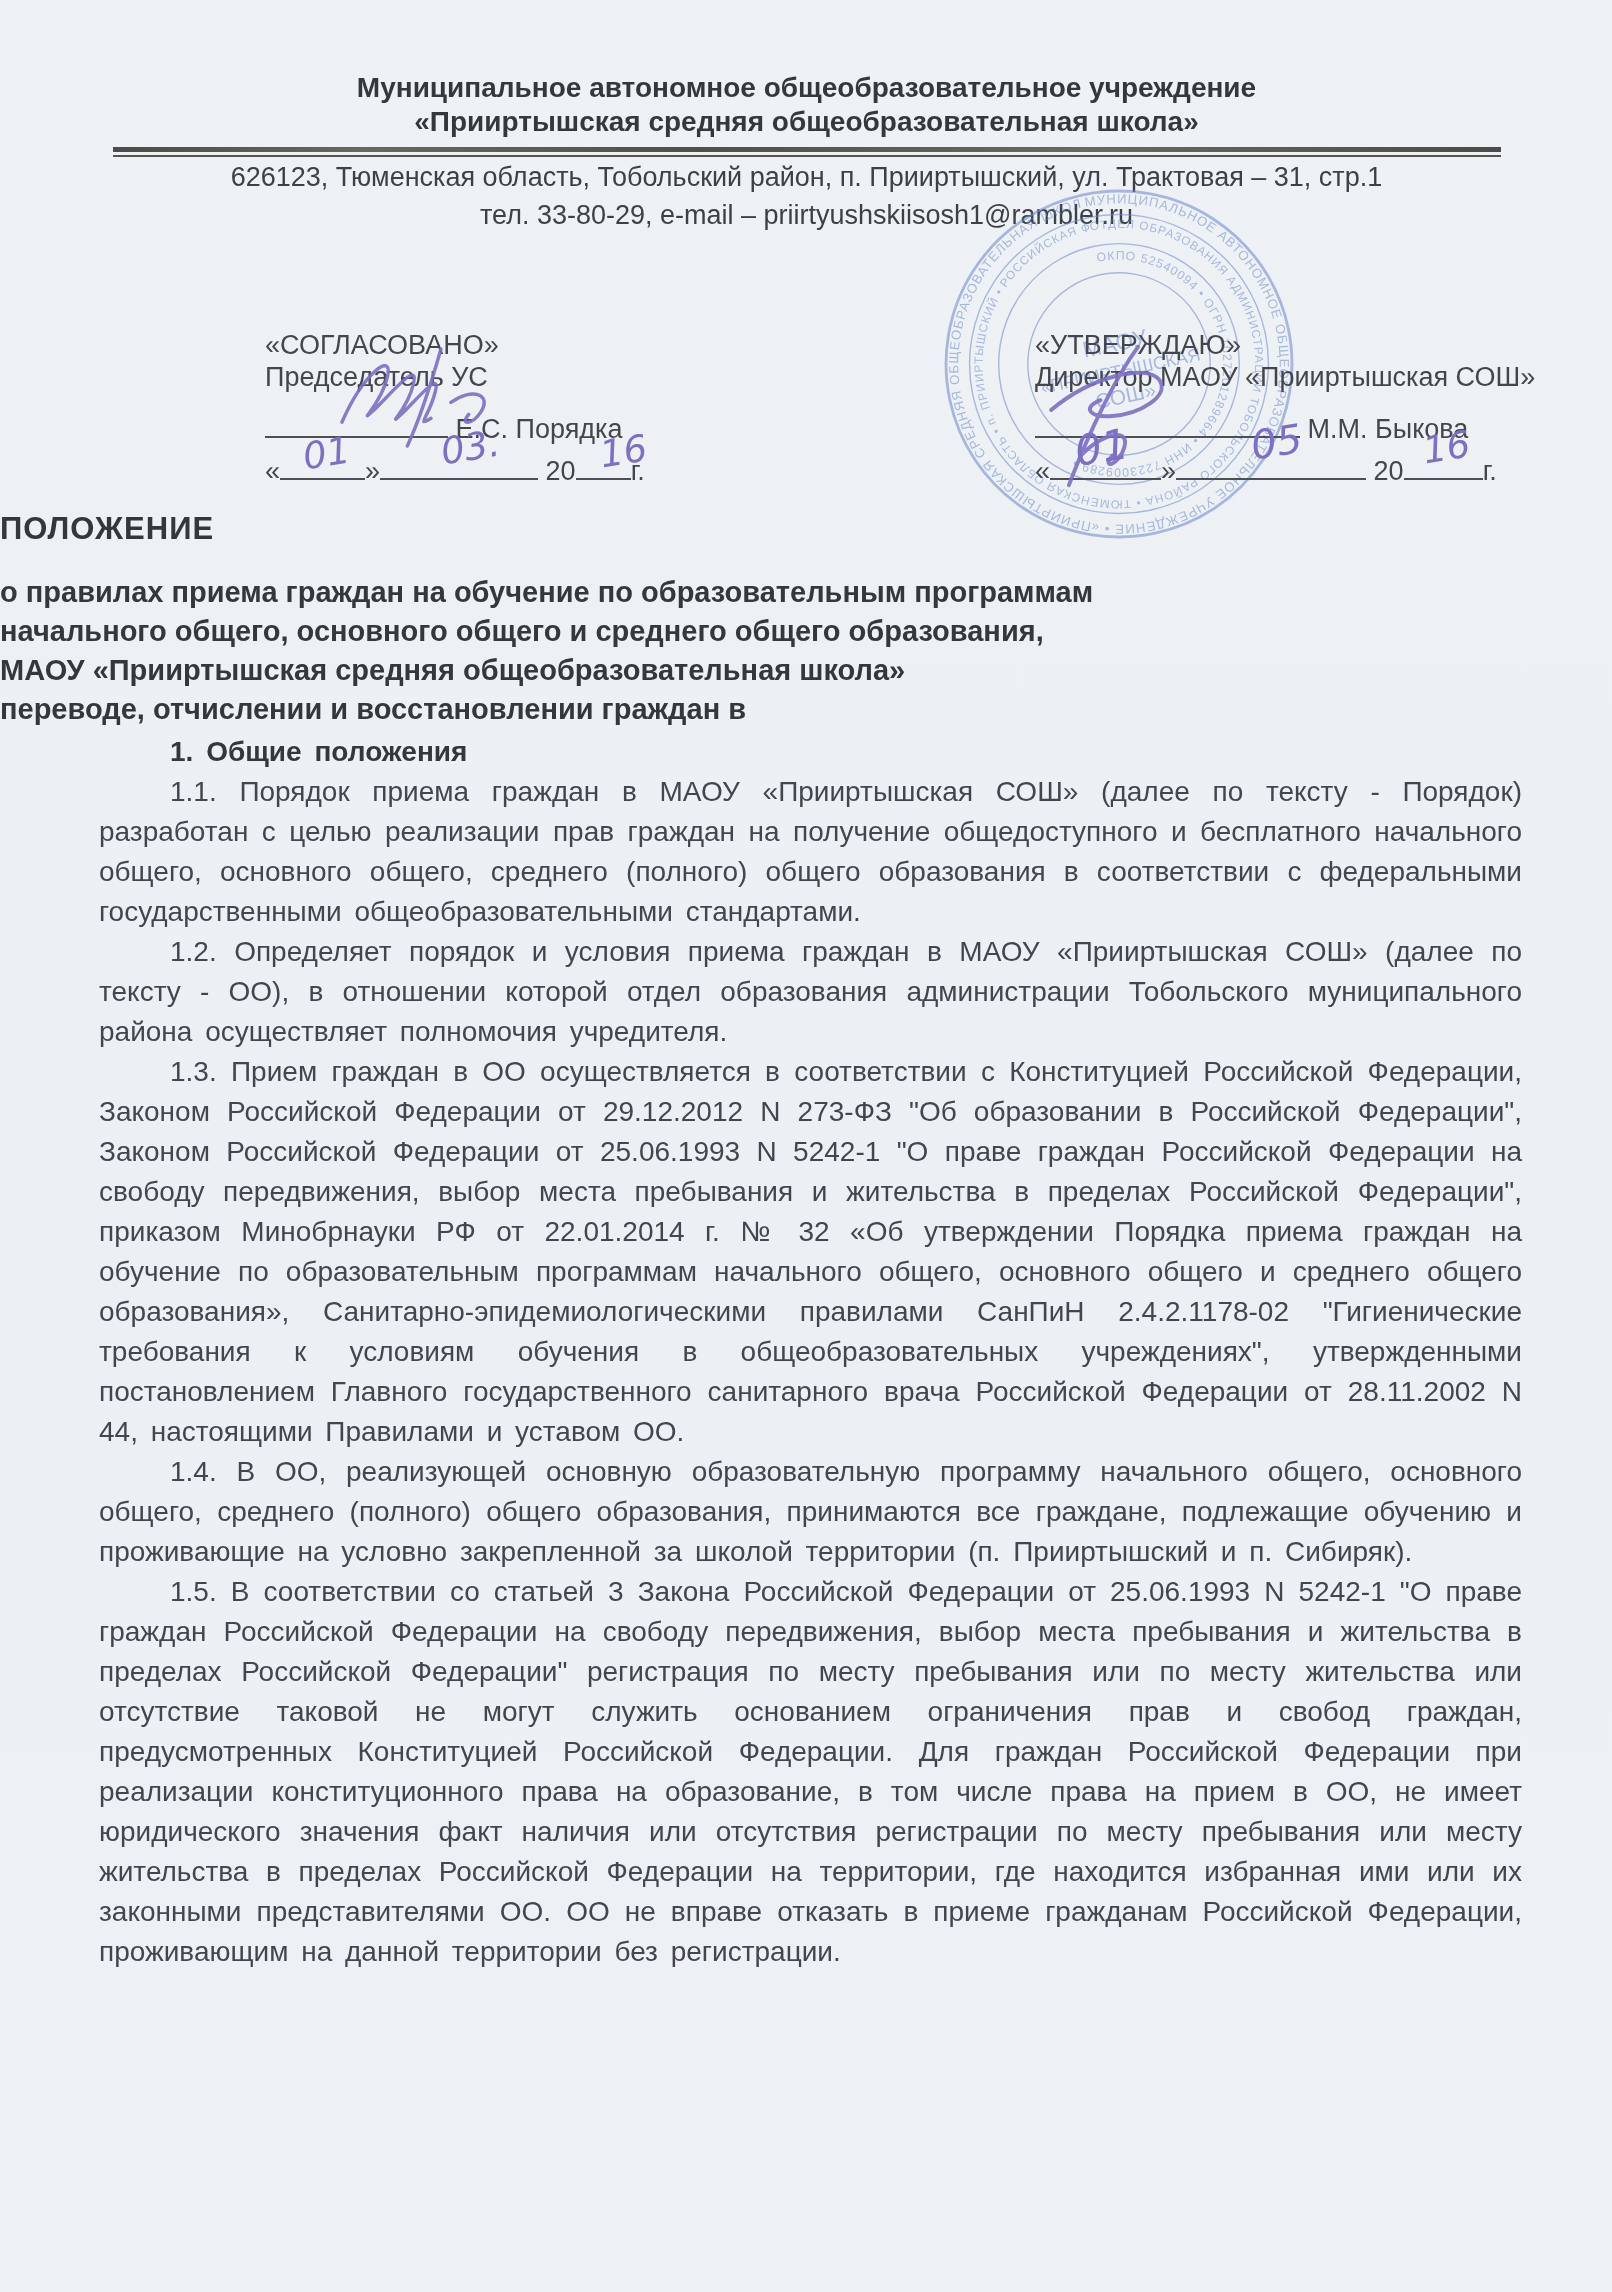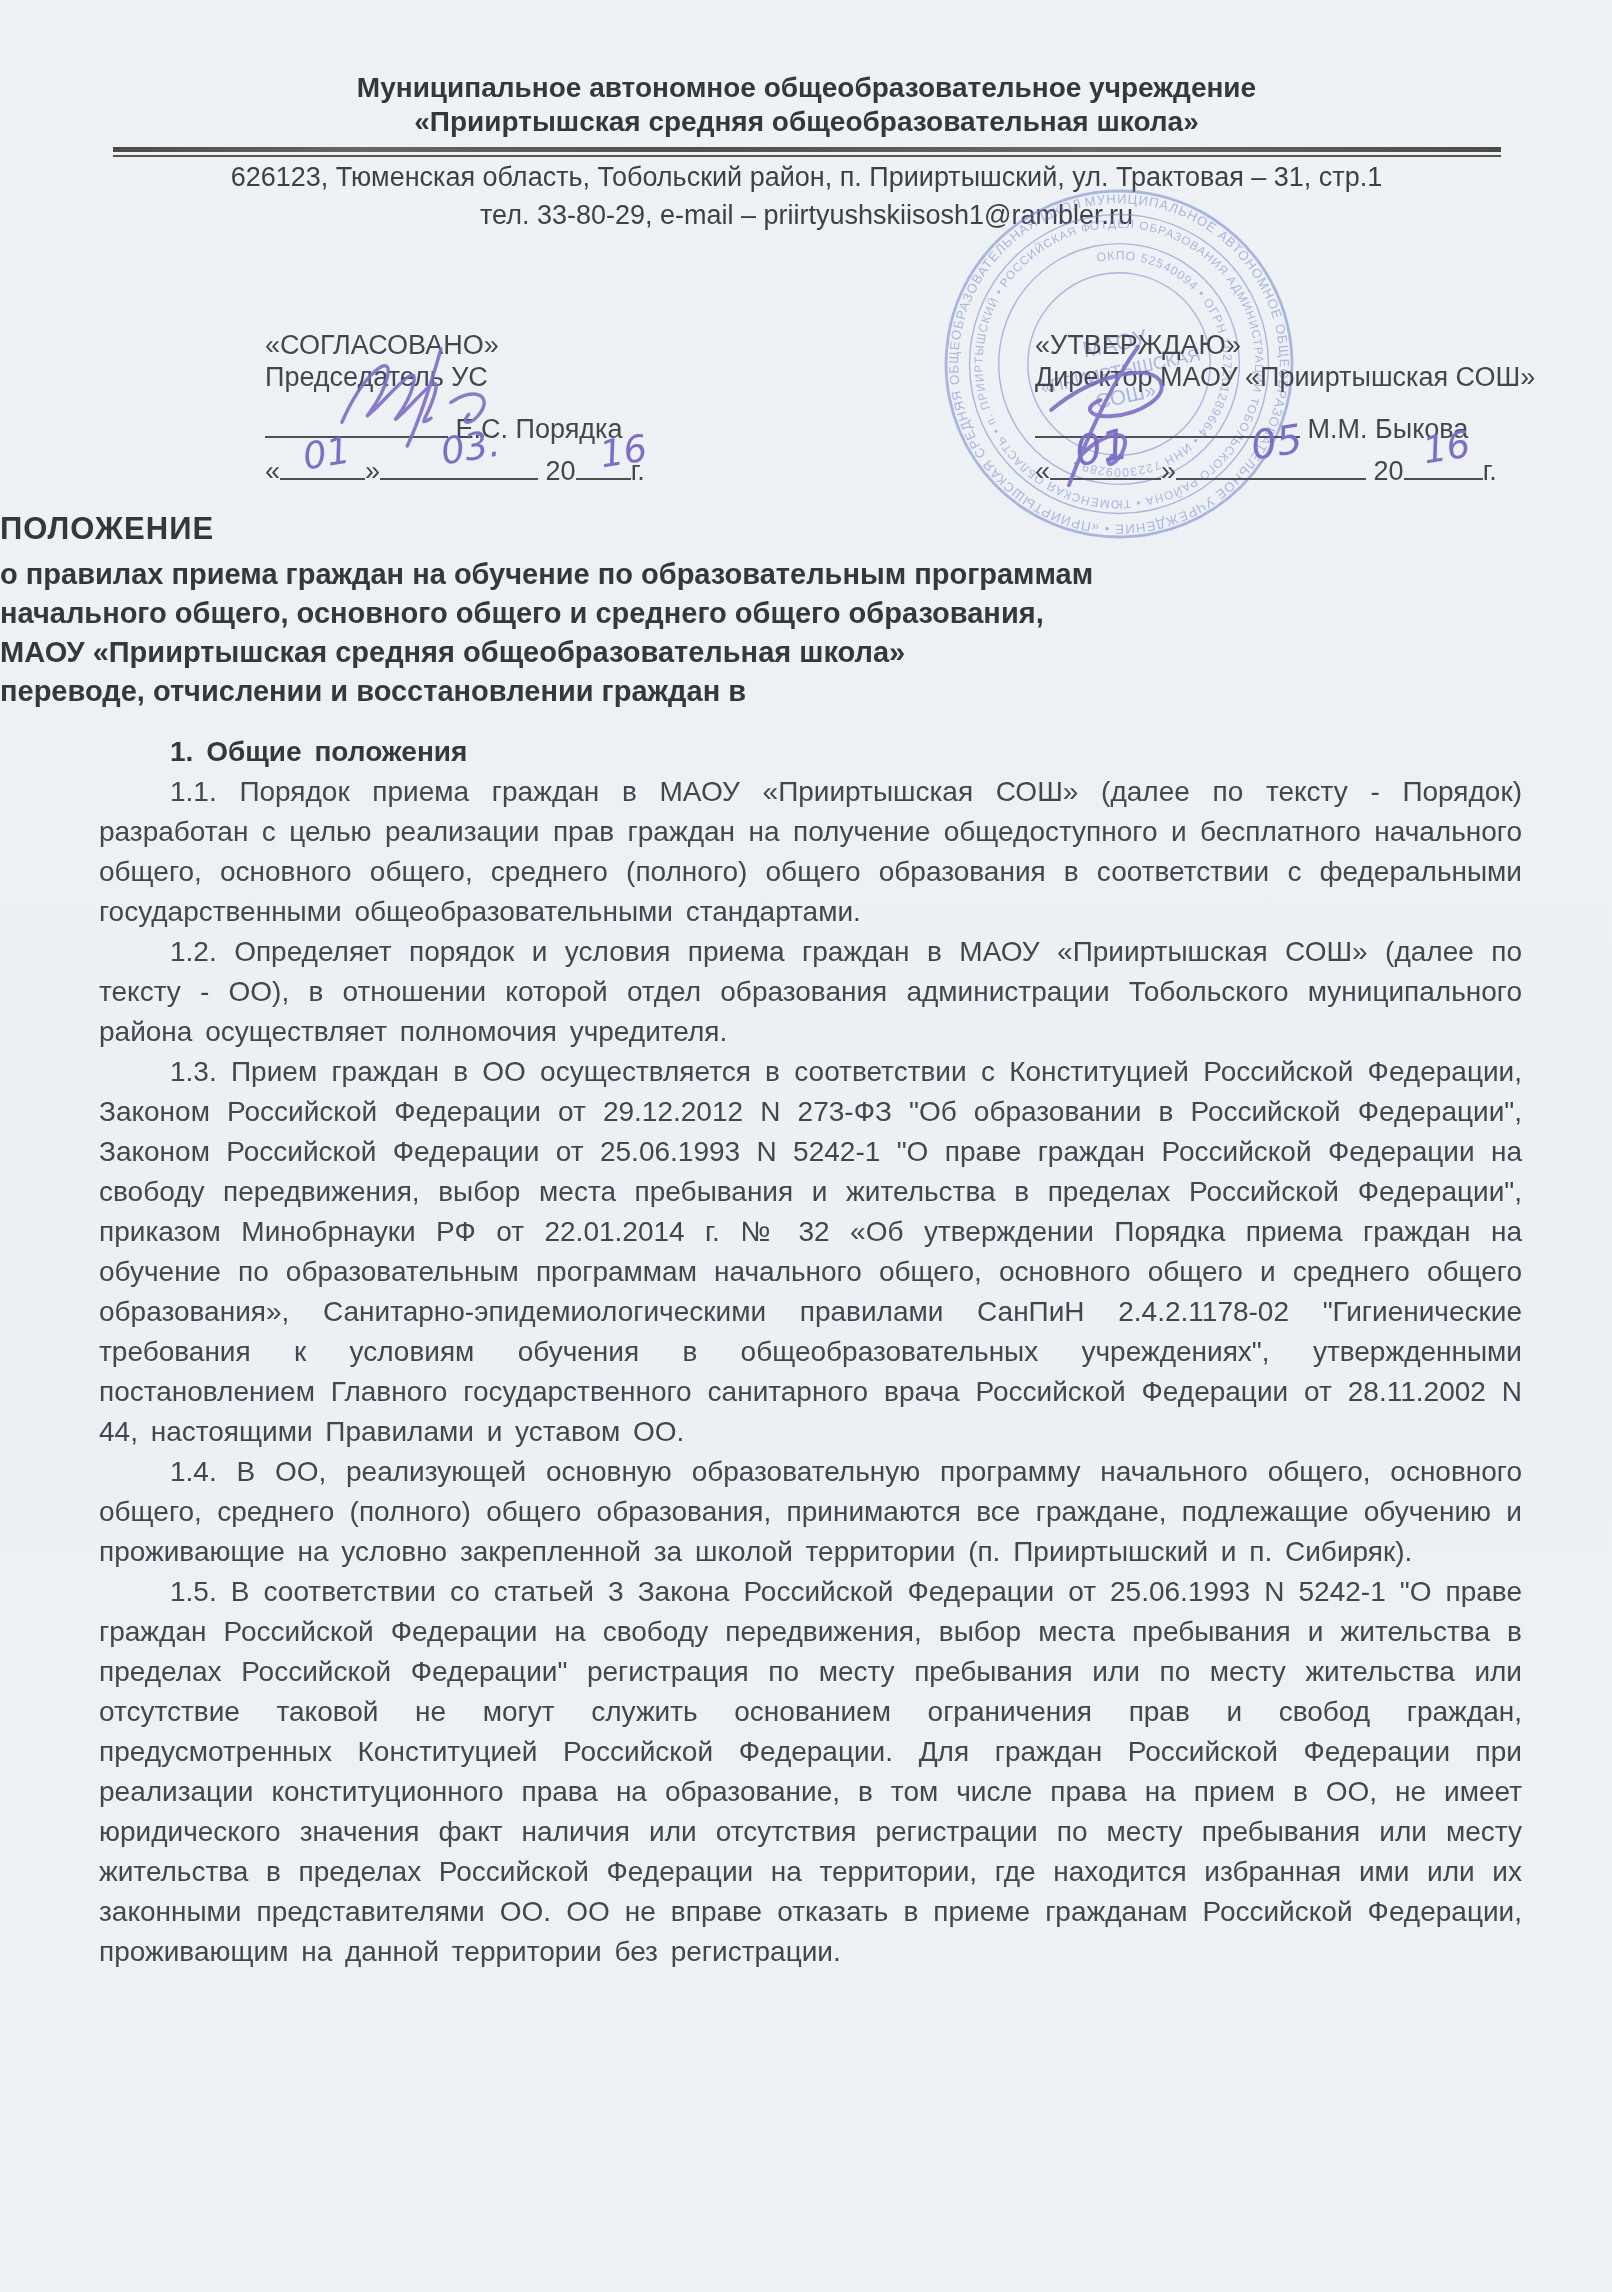--- a/index.html
+++ b/index.html
@@ -137,21 +137,21 @@
           <path d="M118,10 C96,40 70,92 48,150"></path>
           <path d="M30,74 C70,40 128,26 140,44 C150,60 120,78 92,80 C70,82 60,72 80,64"></path>
           <path d="M60,120 C84,96 110,92 104,112 C100,128 80,136 92,120"></path>
         </g>
       </svg>
     </div>
   </div>
 
   <div class="title">
     <div class="title-main">ПОЛОЖЕНИЕ</div>
-    <div class="title-sub" style="margin-top:6px;">о правилах приема граждан на обучение по образовательным программам</div>
+    <div class="title-sub" style="margin-top:24px;">о правилах приема граждан на обучение по образовательным программам</div>
     <div class="title-sub">начального общего, основного общего и среднего общего образования,</div>
     <div class="title-sub">МАОУ «Прииртышская средняя общеобразовательная школа»</div>
     <div class="title-sub">переводе, отчислении и восстановлении граждан в</div>
   </div>
 
   <div class="bodytext">
     <p class="sec-heading">1. Общие положения</p>
     <p>1.1. Порядок приема граждан в МАОУ «Прииртышская СОШ» (далее по тексту - Порядок) разработан с целью реализации прав граждан на получение общедоступного и бесплатного начального общего, основного общего, среднего (полного) общего образования в соответствии с федеральными государственными общеобразовательными стандартами.</p>
     <p>1.2. Определяет порядок и условия приема граждан в МАОУ «Прииртышская СОШ» (далее по тексту - ОО), в отношении которой отдел образования администрации Тобольского муниципального района  осуществляет полномочия учредителя.</p>
     <p>1.3. Прием граждан в ОО осуществляется в соответствии с Конституцией Российской Федерации, Законом Российской Федерации от 29.12.2012 N 273-ФЗ "Об образовании в Российской Федерации", Законом Российской Федерации от 25.06.1993 N 5242-1 "О праве граждан Российской Федерации на свободу передвижения, выбор места пребывания и жительства в пределах Российской Федерации", приказом Минобрнауки РФ от 22.01.2014 г. № 32 «Об утверждении Порядка приема граждан на обучение по образовательным программам начального общего, основного общего и среднего общего образования»,  Санитарно-эпидемиологическими правилами СанПиН 2.4.2.1178-02 "Гигиенические требования к условиям обучения в общеобразовательных учреждениях", утвержденными постановлением Главного государственного санитарного врача Российской Федерации от 28.11.2002 N 44, настоящими Правилами и уставом ОО.</p>

